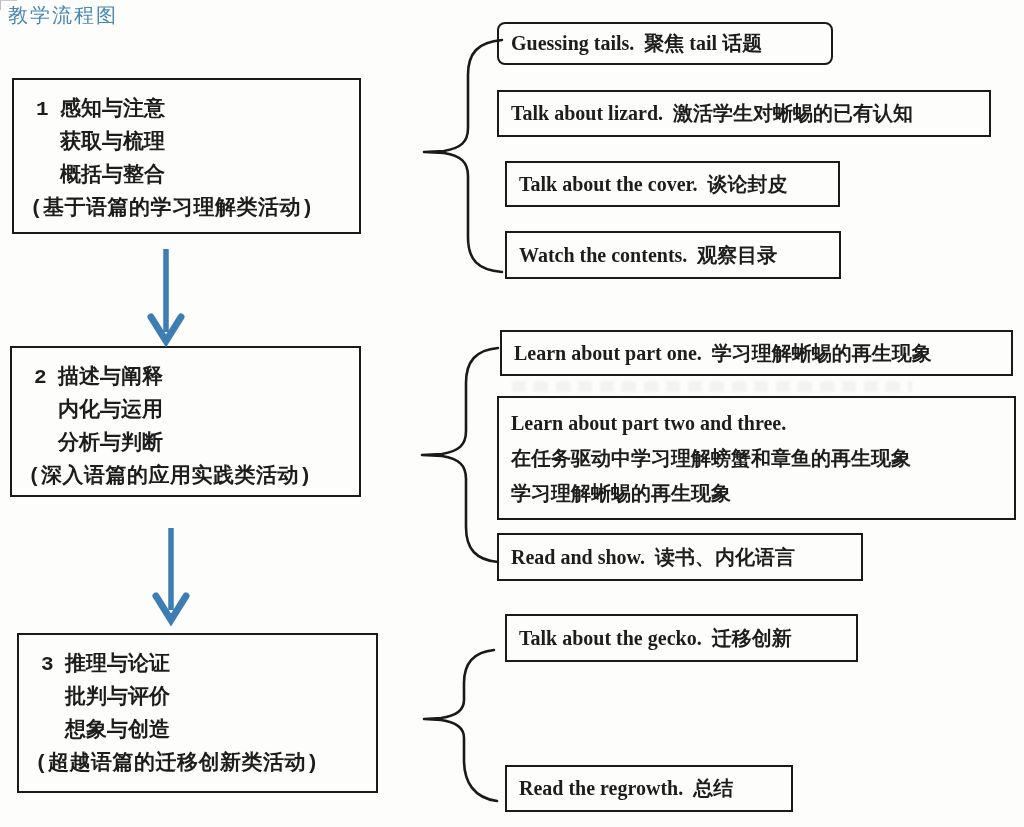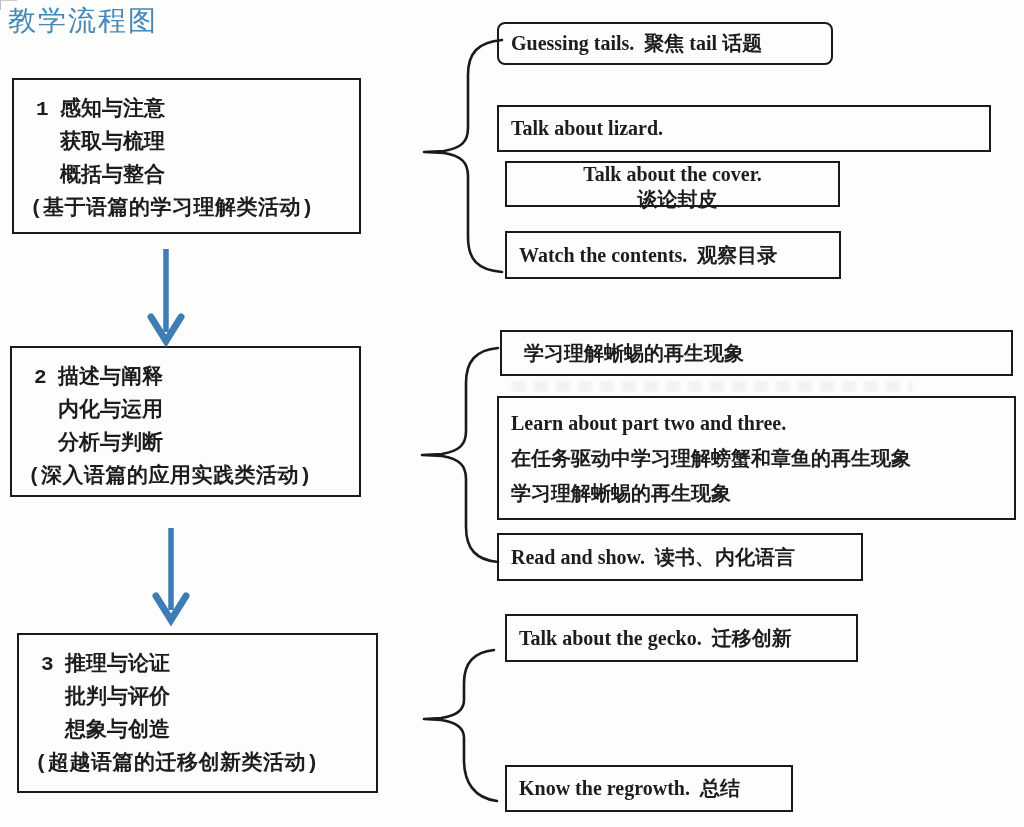--- a/index.html
+++ b/index.html
@@ -11,21 +11,21 @@
   }
   html,body{margin:0;padding:0;}
   body{
     width:1024px;height:827px;position:relative;overflow:hidden;
     background:var(--page-bg);
     font-family:"Liberation Serif","DejaVu Serif",serif;
     color:var(--ink);
   }
   .page-title{
     position:absolute;left:8px;top:2px;
-    font-size:28px;font-weight:500;color:var(--title-blue);
+    font-size:20px;font-weight:500;color:var(--title-blue);
     letter-spacing:2px;
   }
   
   .corner-artifact{
     position:absolute;left:0;top:0;width:16px;height:9px;
     border-left:1px solid #bdbdbd;border-top:1px solid #c9c9c9;
   }
   
   .stage-box{
     position:absolute;background:transparent;
@@ -44,22 +44,22 @@
   
   .step-box{
     position:absolute;border:2.5px solid var(--box-border);
     display:flex;align-items:center;
     padding:0 12px;font-size:20px;white-space:nowrap;
     background:transparent;
   }
   .step-box .en{font-weight:700;}
   .step-box .zh{font-weight:600;margin-left:10px;}
   #s1a{left:497px;top:22px;width:308px;height:39px;border-radius:8px;}
-  #s1b{left:497px;top:105px;width:466px;height:43px;text-align:right;}
-  #s1c{left:505px;top:161px;width:307px;height:42px;flex-direction:column;}
+  #s1b{left:497px;top:90px;width:466px;height:43px;text-align:right;}
+  #s1c{left:505px;top:161px;width:307px;height:42px;}
   #s1d{left:505px;top:231px;width:308px;height:44px;}
   #s2a{left:500px;top:330px;width:485px;height:42px;}
   #s2b{left:497px;top:396px;width:491px;height:112px;display:block;padding-top:8px;}
   #s2b .line{line-height:35px;font-weight:600;}
   #s2b .line .en{font-weight:700;}
   #s2c{left:497px;top:533px;width:338px;height:44px;text-align:right;}
   #s3a{left:505px;top:614px;width:325px;height:44px;}
   #s3b{left:505px;top:765px;width:260px;height:43px;}
   
   .ghost-strip{
@@ -100,50 +100,52 @@
   <div class="stage-line indent">想象与创造</div>
   <div class="stage-note">(超越语篇的迁移创新类活动)</div>
 </div>
 
 <div class="step-box" id="s1a">
   <span class="en">Guessing tails.</span>
   <span class="zh">聚焦 tail 话题</span>
 </div>
 <div class="step-box" id="s1b">
   <span class="en">Talk about lizard.</span>
+  <span class="zh">激活学生对蜥蜴的已有认知</span>
 </div>
 <div class="step-box" id="s1c">
   <span class="en">Talk about the cover.</span>
   <span class="zh">谈论封皮</span>
 </div>
 <div class="step-box" id="s1d">
   <span class="en">Watch the contents.</span>
   <span class="zh">观察目录</span>
 </div>
 
 <div class="step-box" id="s2a">
+  <span class="en">Learn about part one.</span>
   <span class="zh">学习理解蜥蜴的再生现象</span>
 </div>
 <div class="ghost-strip"></div>
 <div class="step-box" id="s2b">
   <div class="line"><span class="en">Learn about part two and three.</span></div>
   <div class="line">在任务驱动中学习理解螃蟹和章鱼的再生现象</div>
   <div class="line">学习理解蜥蜴的再生现象</div>
 </div>
 <div class="step-box" id="s2c">
   <span class="en">Read and show.</span>
   <span class="zh">读书、内化语言</span>
 </div>
 
 <div class="step-box" id="s3a">
   <span class="en">Talk about the gecko.</span>
   <span class="zh">迁移创新</span>
 </div>
 <div class="step-box" id="s3b">
-  <span class="en">Know the regrowth.</span>
+  <span class="en">Read the regrowth.</span>
   <span class="zh">总结</span>
 </div>
 
 <svg class="connectors" width="1024" height="827" viewBox="0 0 1024 827">
 
   <path class="brace" d="M 502 40 C 478 42 468 53 468 75 L 468 128 C 468 142 461 148 444 151 L 424 152 L 444 153 C 461 156 468 162 468 176 L 468 237 C 468 260 478 270 502 272"></path>
 
   <path class="brace" d="M 498 348 C 476 350 466 361 466 383 L 466 431 C 466 445 459 451 442 454 L 422 455 L 442 456 C 459 459 466 465 466 479 L 466 527 C 466 549 476 560 498 562"></path>
 
   <path class="brace" d="M 494 650 C 474 652 464 663 464 683 L 464 700 C 464 710 456 716 441 718 L 424 719 L 441 720 C 456 722 464 728 464 738 L 464 760 C 464 782 474 798 497 801"></path>

